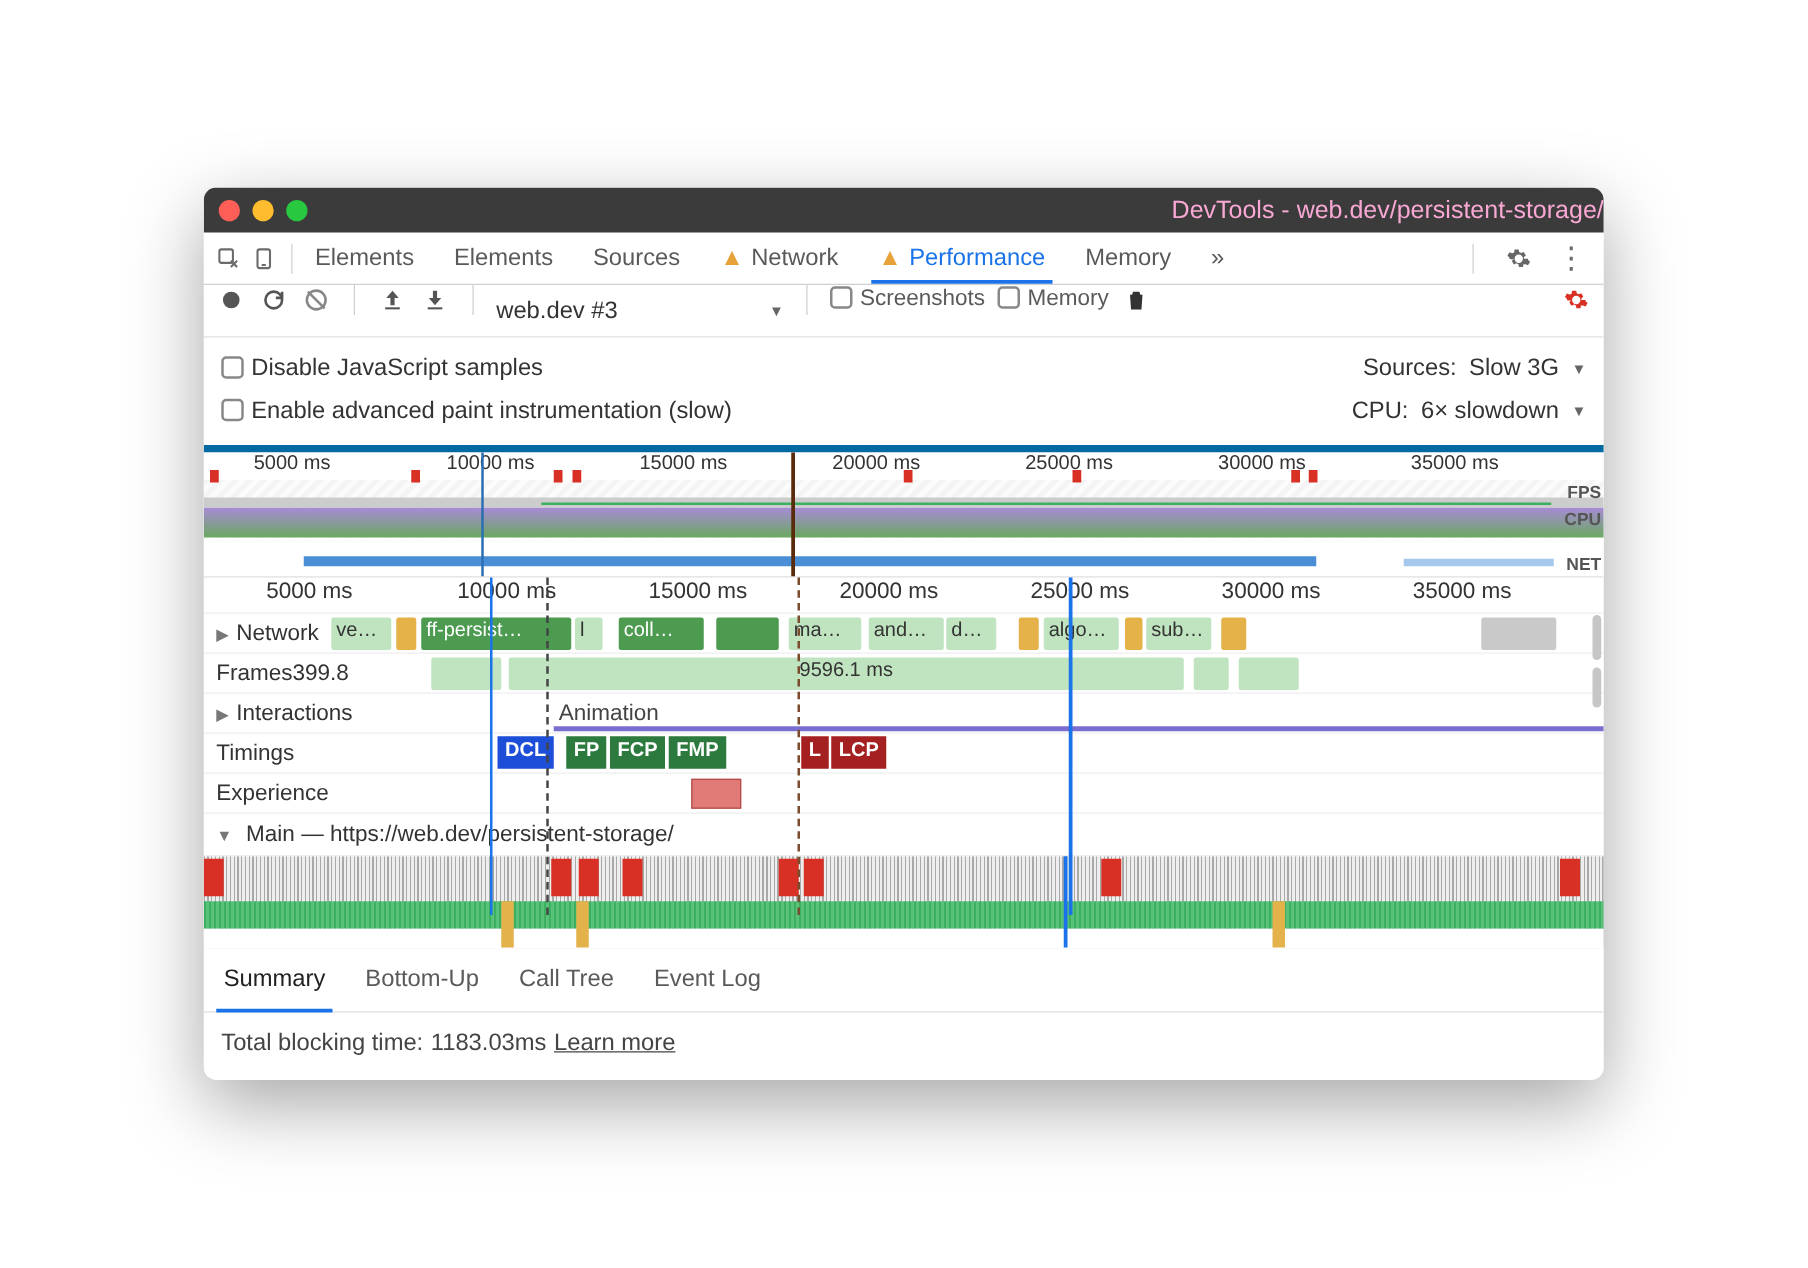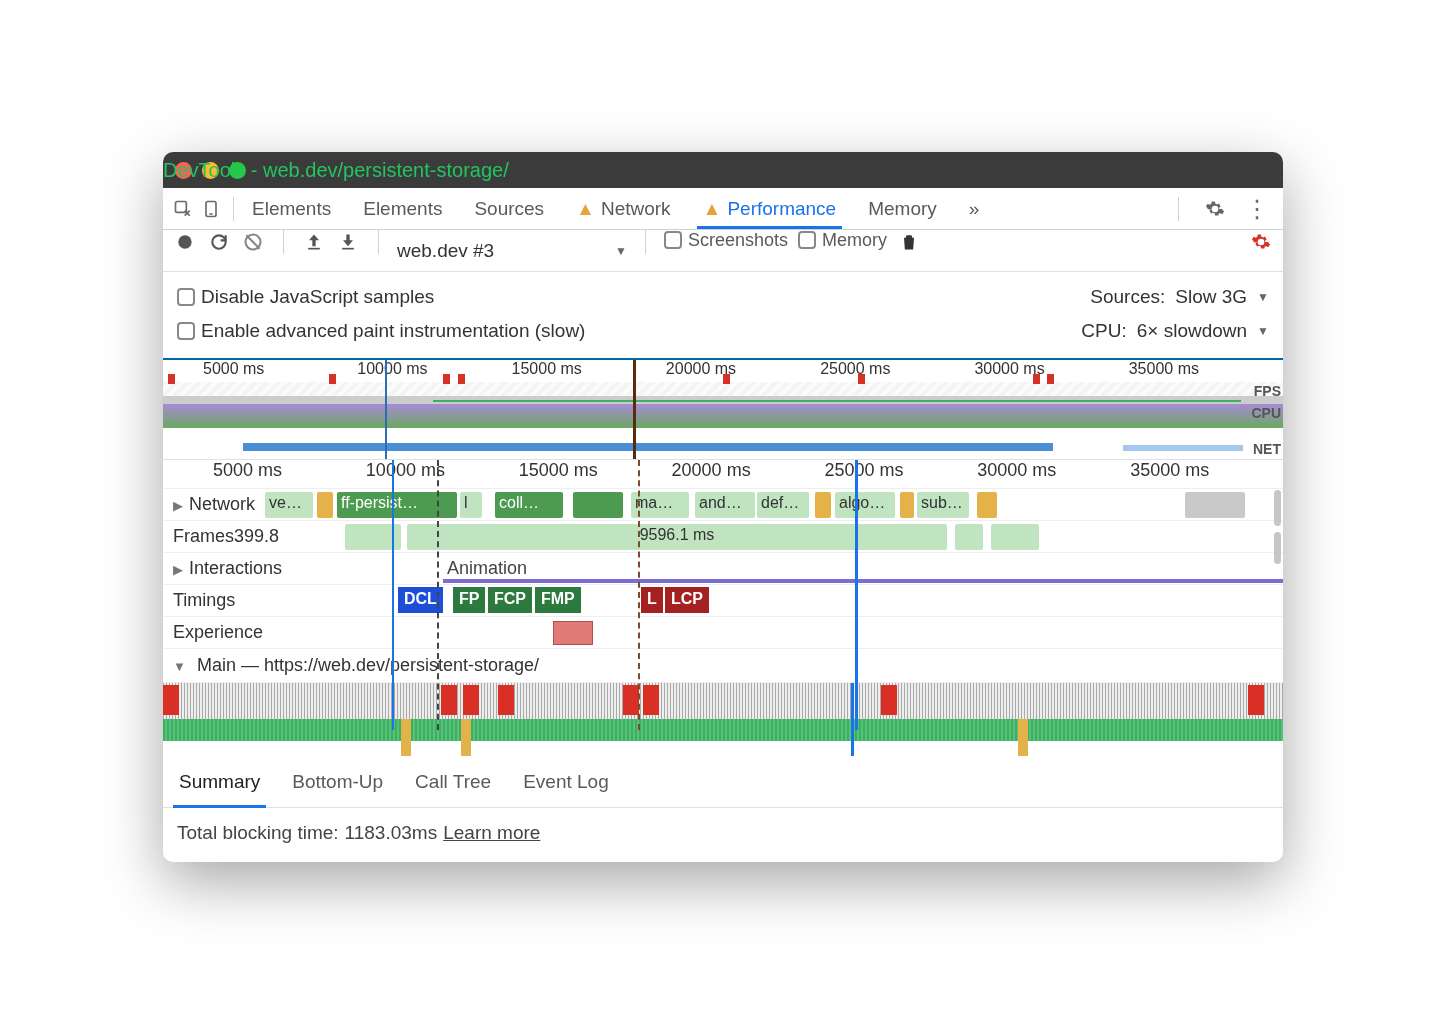--- a/index.html
+++ b/index.html
@@ -27,22 +27,22 @@
   align-items: center;
   padding: 0 12px;
   position: relative;
 }
 .traffic { display: flex; gap: 10px; }
 .traffic .dot { width: 17px; height: 17px; border-radius: 50%; }
 .dot.red { background: #ff5f57; }
 .dot.yellow { background: #febc2e; }
 .dot.green { background: #28c840; }
 .titlebar .title {
-  position: absolute; left: 0; right: 0; text-align: left;
-  color: #22c55e; font-size: 20px; font-weight: 400;
+  position: absolute; left: 0; right: 0; text-align: right;
+  color: #f9a8d4; font-size: 20px; font-weight: 400;
 }
 .tabbar {
   display:flex; align-items:center; height:42px;
   border-bottom:1px solid #d0d0d0; padding:0 6px;
   color:#5a5a5a;
 }
 .tabbar .icon-btn { width:28px; height:28px; display:flex; align-items:center; justify-content:center; color:#6b6b6b; }
 .tabbar .icon-btn svg { width:20px; height:20px; }
 .sep { width:1px; height:24px; background:#d0d0d0; margin:0 8px; }
 .tabs { display:flex; gap:28px; margin-left:8px; flex:1;}
@@ -60,21 +60,21 @@
 }
 .toolbar .ibtn { width:24px; height:24px; display:flex; align-items:center; justify-content:center;}
 .toolbar .ibtn svg { width:20px; height:20px; }
 .toolbar .profile-select { flex:0 0 230px; display:flex; align-items:center; justify-content:space-between; border:none; font-size:19px; color:#333;}
 .tri { font-size:12px; color:#666; }
 .cbox { width:18px; height:18px; border:2px solid #888; border-radius:4px; display:inline-block; margin-right:6px; vertical-align:-3px;}
 .delete svg { fill:#333; }
 .gear.red { color:#d93025; }
 .toolbar .spacer { flex:1; }
 
-.options { padding: 8px 14px 10px 14px; border-bottom:2px solid #0369a1; font-size:19px; color:#333;text-align:center;}
+.options { padding: 8px 14px 10px 14px; border-bottom:6px solid #0369a1; font-size:19px; color:#333;text-align:center;}
 .options .row { display:flex; align-items:center; justify-content:space-between; padding:6px 0;}
 .options .row .left { display:flex; align-items:center; }
 .options .row .right { display:flex; align-items:center; gap:10px; }
 .selwrap { display:flex; align-items:center; gap:10px; }
 
 .overview { position:relative; height:100px; border-bottom:1px solid #e0e0e0; background:#fff;}
 .overview .ruler { height:22px; display:flex; font-size:16px; color:#333; padding-left:40px;}
 .overview .ruler span { flex:1; }
 .overview .cpu-area { position:relative; height:46px; background: repeating-linear-gradient(135deg,#f4f4f4 0 4px,#fbfbfb 4px 8px);}
 .cpu-area .band { position:absolute; bottom:0; left:0; right:0; height:24px; background:linear-gradient(#a78bd6,#6aa860);}
@@ -300,21 +300,21 @@
       <div class="label"><span class="disc">▶</span><span>Network</span></div>
       <div class="content">
         <div class="chip greenl" style="left:-30px;width:48px">ve…</div>
         <div class="chip orange" style="left:22px;width:16px"></div>
         <div class="chip green" style="left:42px;width:120px">ff-persist…</div>
         <div class="chip greenl" style="left:165px;width:22px">l</div>
         <div class="chip green" style="left:200px;width:68px">coll…</div>
         <div class="chip green" style="left:278px;width:50px"></div>
         <div class="chip greenl" style="left:336px;width:58px">ma…</div>
         <div class="chip greenl" style="left:400px;width:60px">and…</div>
-        <div class="chip greenl" style="left:462px;width:52px">def…</div>
+        <div class="chip greenl" style="left:462px;width:40px">def…</div>
         <div class="chip orange" style="left:520px;width:16px"></div>
         <div class="chip greenl" style="left:540px;width:60px">algo…</div>
         <div class="chip orange" style="left:605px;width:14px"></div>
         <div class="chip greenl" style="left:622px;width:52px">sub…</div>
         <div class="chip orange" style="left:682px;width:20px"></div>
         <div class="chip" style="left:890px;width:60px;background:#c9c9c9"></div>
       </div>
     </div>
 
     <div class="track">

